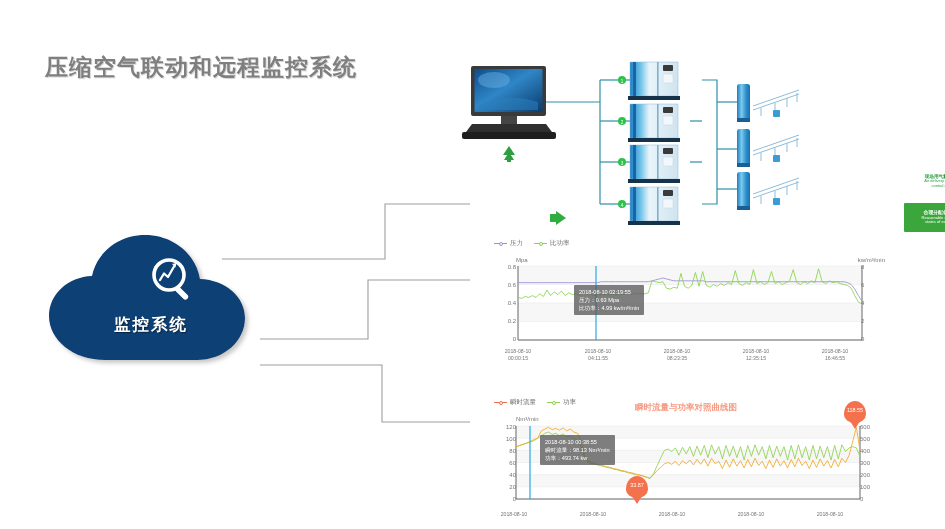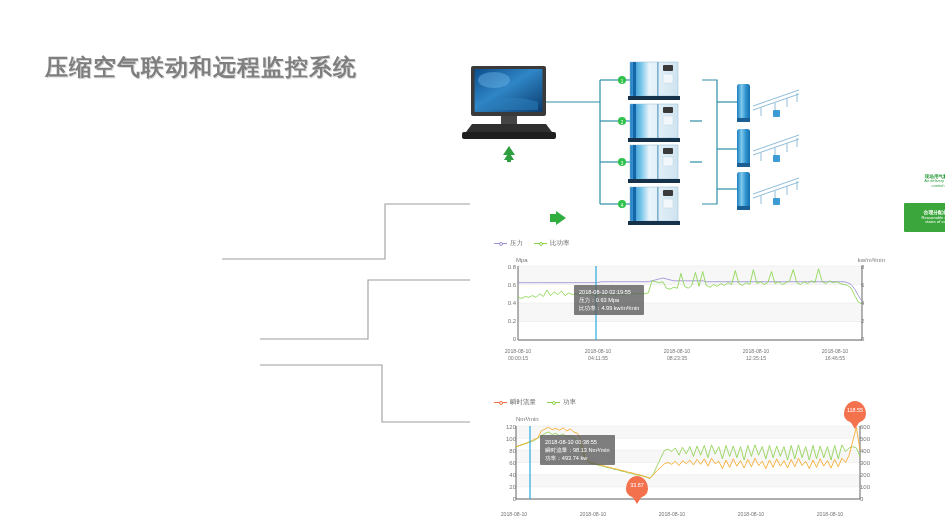--- a/index.html
+++ b/index.html
@@ -103,20 +103,39 @@
   <div class="slide-title">压缩空气联动和远程监控系统</div>
 
   <svg class="connectors" width="945" height="529" viewBox="0 0 945 529">
     <g fill="none" stroke="#9e9e9e" stroke-width="1.1">
       <path d="M222,227 H385 V172 H470"></path>
       <path d="M260,307 H368 V248 H470"></path>
       <path d="M260,333 H382 V390 H470"></path>
     </g>
   </svg>
 
+  <div class="cloud-wrap">
+    <svg class="cloud-svg" width="250" height="150" viewBox="0 0 250 150">
+      <defs>
+        <filter id="cshadow" x="-20%" y="-20%" width="150%" height="150%">
+          <feDropShadow dx="3" dy="3" stdDeviation="2.2" flood-color="#9a9a9a" flood-opacity="0.55"></feDropShadow>
+        </filter>
+      </defs>
+      <path filter="url(#cshadow)" fill="#0a4075" d="M70,132 C38,132 14,112 14,88 C14,66 33,49 57,48
+               C62,24 84,7 110,7 C138,7 161,26 165,51
+               C191,52 210,69 210,90 C210,113 189,132 162,132 Z"></path>
+    </svg>
+    <svg class="cloud-icon" width="52" height="52" viewBox="0 0 52 52">
+      <circle cx="21" cy="21" r="15" fill="none" stroke="#ffffff" stroke-width="3.6"></circle>
+      <rect x="30" y="31.5" width="16" height="5.6" rx="2.8" fill="#ffffff" transform="rotate(45 30 31.5)"></rect>
+      <polyline points="12,26 16,19.5 20,23 26,12.5" fill="none" stroke="#ffffff" stroke-width="2.3" stroke-linejoin="round" stroke-linecap="round"></polyline>
+      <path d="M24,10 l4.5,-1 l-1,4.4 Z" fill="#ffffff"></path>
+    </svg>
+    <div class="cloud-label">监控系统</div>
+  </div>
 
   <div class="schematic">
     <svg class="sch-svg" width="505" height="182" viewBox="0 0 505 182">
       <defs>
         <linearGradient id="scr" x1="0" y1="0" x2="1" y2="1">
           <stop offset="0%" stop-color="#0d4d8c"></stop>
           <stop offset="45%" stop-color="#2f86c6"></stop>
           <stop offset="100%" stop-color="#0a3b6e"></stop>
         </linearGradient>
         <linearGradient id="cmpA" x1="0" y1="0" x2="1" y2="0">
@@ -360,20 +379,21 @@
       </div>
       <div class="legend-item" style="color:#8fd14f">
         <span class="legend-mark">
             <i style="background:#8fd14f"></i>
             <b></b>
           </span>
         <span style="color:#666">功率</span>
       </div>
     </div>
 
+    <div class="chart-title">瞬时流量与功率对照曲线图</div>
     <div class="axis-unit unit-left">Nm³/min</div>
 
     <svg class="plot-svg" id="plot2" width="400" height="145" viewBox="0 0 400 145">
         <rect x="30" y="31" width="344" height="73" fill="#ffffff"></rect>
         <rect x="30" y="31" width="344" height="12.166666666666666" fill="#f7f7f7"></rect>
         <rect x="30" y="55.33333333333333" width="344" height="12.166666666666666" fill="#f7f7f7"></rect>
         <rect x="30" y="79.66666666666666" width="344" height="12.166666666666666" fill="#f7f7f7"></rect>
         <line x1="30" y1="31" x2="374" y2="31" stroke="#e6e6e6" stroke-width="0.5"></line>
         <line x1="30" y1="43.166666666666664" x2="374" y2="43.166666666666664" stroke="#e6e6e6" stroke-width="0.5"></line>
         <line x1="30" y1="55.33333333333333" x2="374" y2="55.33333333333333" stroke="#e6e6e6" stroke-width="0.5"></line>

